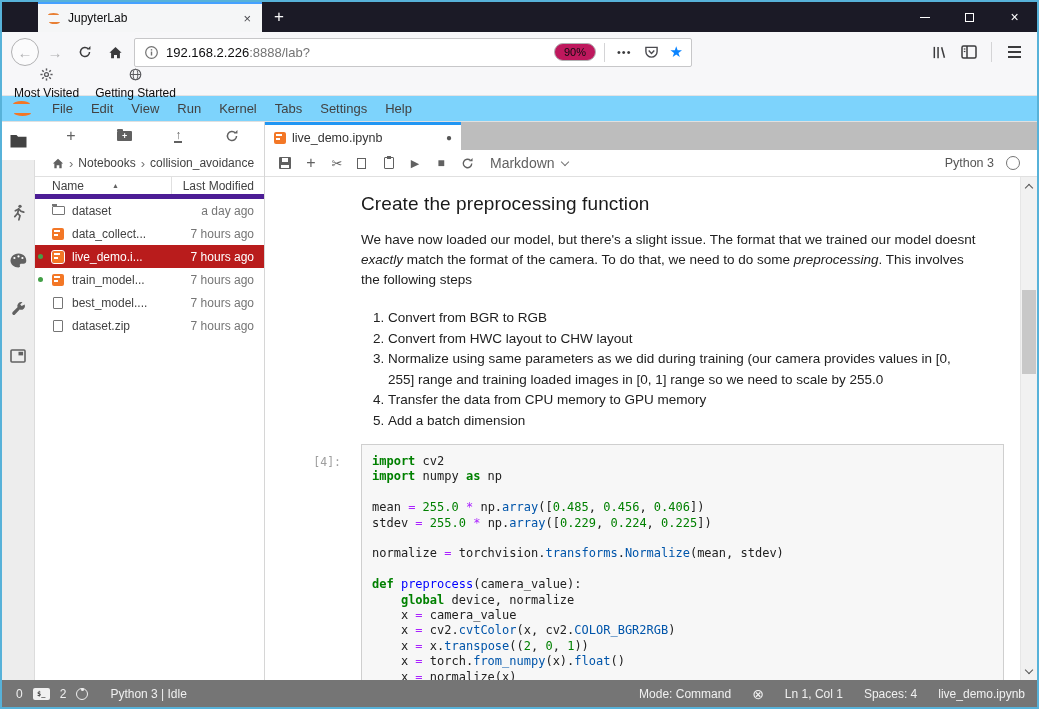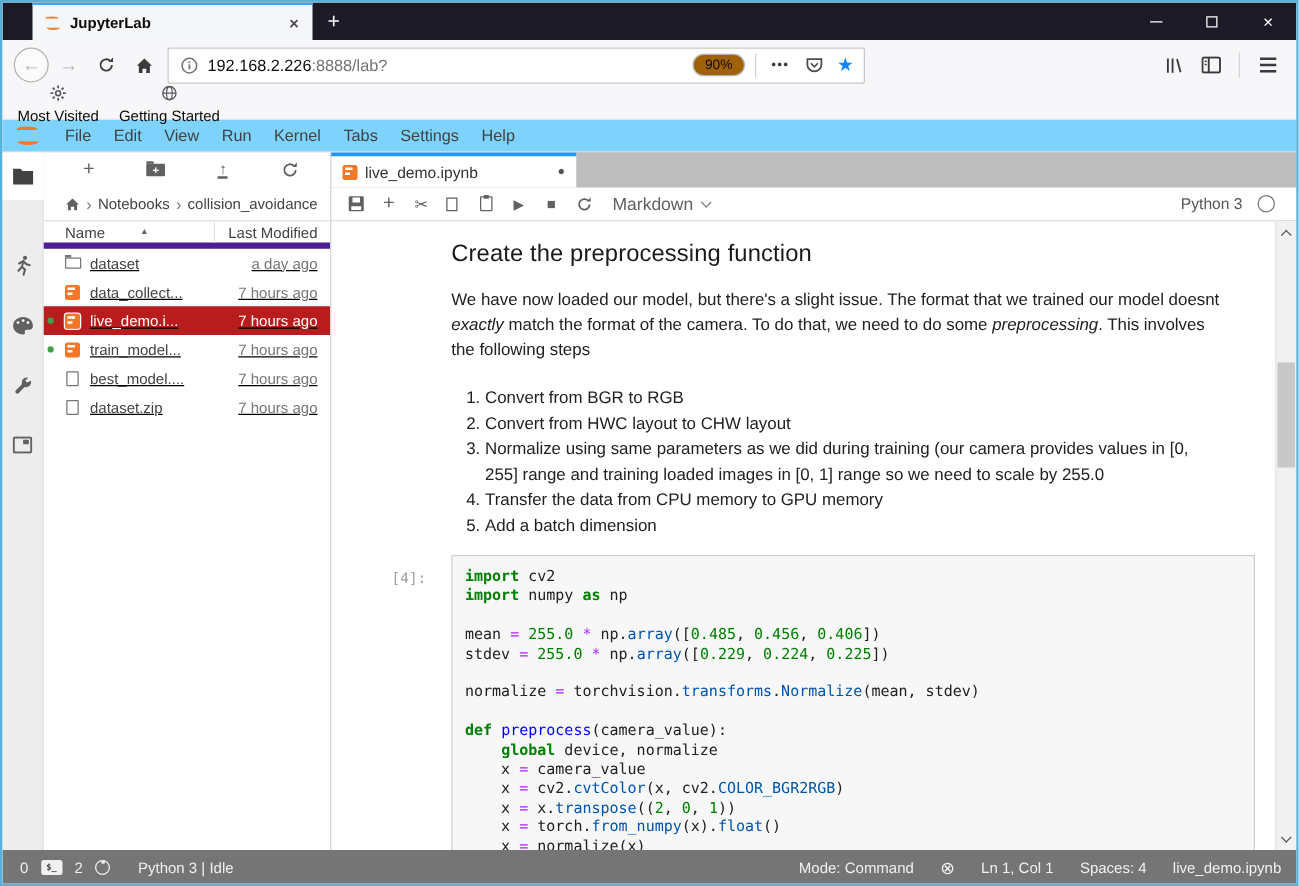--- a/index.html
+++ b/index.html
@@ -6,21 +6,21 @@
   html,body { margin:0; padding:0; }
   body {
     width:1039px; height:709px; overflow:hidden;
     font-family:"Liberation Sans", sans-serif;
     background:#fff;
   }
   .window { position:relative; width:1039px; height:709px; border:2px solid #57b2d9; background:#fff; overflow:hidden; }
 
   
   .titlebar { height:30px; background:#1b1a26; display:flex; align-items:stretch; }
-  .tab-strip { margin-left:24px; display:flex;font-weight:bold; }
+  .tab-strip { margin-left:36px; display:flex; }
   .ff-tab { width:224px; background:#f5f6f7; border-top:2px solid #45a1ff; display:flex; align-items:center; padding:0 9px; }
   .favicon { width:14px; height:11px; display:flex; flex-direction:column; justify-content:space-between; margin-right:7px; }
   .favicon .arc-t { width:11px; height:4px; border-top:2px solid #e87f34; border-radius:50%; margin-left:1px; }
   .favicon .arc-b { width:11px; height:4px; border-bottom:2px solid #e87f34; border-radius:50%; margin-left:2px; }
   .ff-tab-title { flex:1; font-size:12px; color:#0c0c0d; white-space:nowrap; overflow:hidden; }
   .tab-close { font-size:13px; color:#4a4a4f; padding:0 2px; }
   .new-tab-btn { width:34px; display:flex; align-items:center; justify-content:center; color:#f9f9fa; font-size:17px; font-weight:300; }
   .tb-spacer { flex:1; }
   .win-controls { display:flex; }
   .win-btn { width:45px; display:flex; align-items:center; justify-content:center; color:#fff; }
@@ -33,21 +33,21 @@
   .nav-btn { width:30px; height:30px; display:flex; align-items:center; justify-content:center; color:#3b3b3d; flex:0 0 auto; }
   .nav-btn.disabled { color:#b1b1b3; }
   .back-circle { width:28px; height:28px; border:1px solid #b1b1b3; border-radius:50%; display:flex; align-items:center; justify-content:center; font-size:15px; background:#fbfbfc; }
   .arrow-glyph { font-size:15px; line-height:1; }
   .urlbar { width:558px; height:29px; margin-left:4px; background:#fff; border:1px solid #c7c7c9; border-radius:2px; display:flex; align-items:center; }
   .info-ic { margin:0 7px 0 9px; color:#737373; display:flex; }
   .url-text { font-size:13px; white-space:nowrap; }
   .url-host { color:#0c0c0d; }
   .url-path { color:#737373; }
   .url-spacer { flex:1; }
-  .zoom-pill { font-size:11px; color:#0c0c0d; border:1px solid #b1b1b3; border-radius:10px; background:#a16207; padding:2px 9px; margin-right:8px; }
+  .zoom-pill { font-size:11px; color:#0c0c0d; border:1px solid #b1b1b3; border-radius:10px; background:#be185d; padding:2px 9px; margin-right:8px; }
   .url-sep { width:1px; height:19px; background:#d4d4d6; margin-right:6px; }
   .dots { color:#3b3b3d; font-size:11px; letter-spacing:1px; padding:0 6px; }
   .pocket { color:#4a4a4f; padding:0 6px; display:flex; }
   .star { color:#0a84ff; font-size:15px; padding:0 8px 0 5px; }
   .searchbar { width:156px; height:29px; margin-left:9px; background:#fff; border:1px solid #c7c7c9; border-radius:2px; display:flex; align-items:center; padding:0 7px; }
   .searchbar input { border:none; outline:none; background:transparent; font-family:inherit; font-size:13px; color:#333; width:100px; margin-left:7px; }
   .searchbar input::placeholder { color:#8a8a8e; }
   .nav-right { margin-left:auto; display:flex; align-items:center; }
   .nav-sep { width:1px; height:20px; background:#d4d4d6; margin:0 7px; }
   .burger { display:flex; flex-direction:column; gap:3px; padding:0 6px; }
@@ -82,21 +82,21 @@
   .icon-newfolder { position:relative; width:15px; height:10px; background:#616161; border-radius:1px; display:flex; align-items:center; justify-content:center; }
   .icon-newfolder::before { content:""; position:absolute; top:-2px; left:0; width:6px; height:2px; background:#616161; border-radius:1px 1px 0 0; }
   .icon-newfolder span { color:#fff; font-size:9px; line-height:1; font-weight:bold; }
   .icon-upload { font-size:12px; font-weight:bold; color:#616161; border-bottom:2px solid #616161; line-height:11px; padding:0 1px; }
   .fb-crumb { height:26px; display:flex; align-items:center; padding-left:17px; font-size:12px; color:#424242; gap:5px; }
   .crumb-sep { color:#757575; font-size:13px; }
   .fb-header { height:23px; display:flex; align-items:center; border-top:1px solid #e0e0e0; border-bottom:5px solid #4c1d95; font-size:12px; color:#424242; }
   .fbh-name { flex:1; padding-left:17px; display:flex; align-items:center; border-right:1px solid #e0e0e0; height:100%; }
   .fbh-caret { font-size:7px; color:#616161; margin-left:28px; }
   .fbh-mod { width:92px; text-align:right; padding-right:10px; }
-  .fb-list { flex:1;text-decoration:underline; }
+  .fb-list { flex:1; }
   .fb-row { height:23px; display:flex; align-items:center; padding-left:3px; }
   .fb-row.selected { background:#b91c1c; }
   .run-dot { width:5px; height:5px; border-radius:50%; background:#43a047; margin-right:4px; flex:0 0 auto; }
   .run-dot.hidden { visibility:hidden; }
   .fi { width:16px; display:flex; align-items:center; justify-content:center; margin:0 6px 0 3px; flex:0 0 auto; }
   .icon-folder-s { width:13px; height:9px; border:1.5px solid #757575; border-radius:1px; position:relative; }
   .icon-folder-s::before { content:""; position:absolute; top:-3px; left:-1px; width:5px; height:2px; background:#757575; }
   .icon-nb { width:12px; height:12px; background:#f37726; border-radius:2px; position:relative; }
   .icon-nb::before { content:""; position:absolute; top:2px; left:2px; width:6px; height:2px; background:#fff; }
   .icon-nb::after { content:""; position:absolute; top:6px; left:2px; width:4px; height:2px; background:#fff; }

